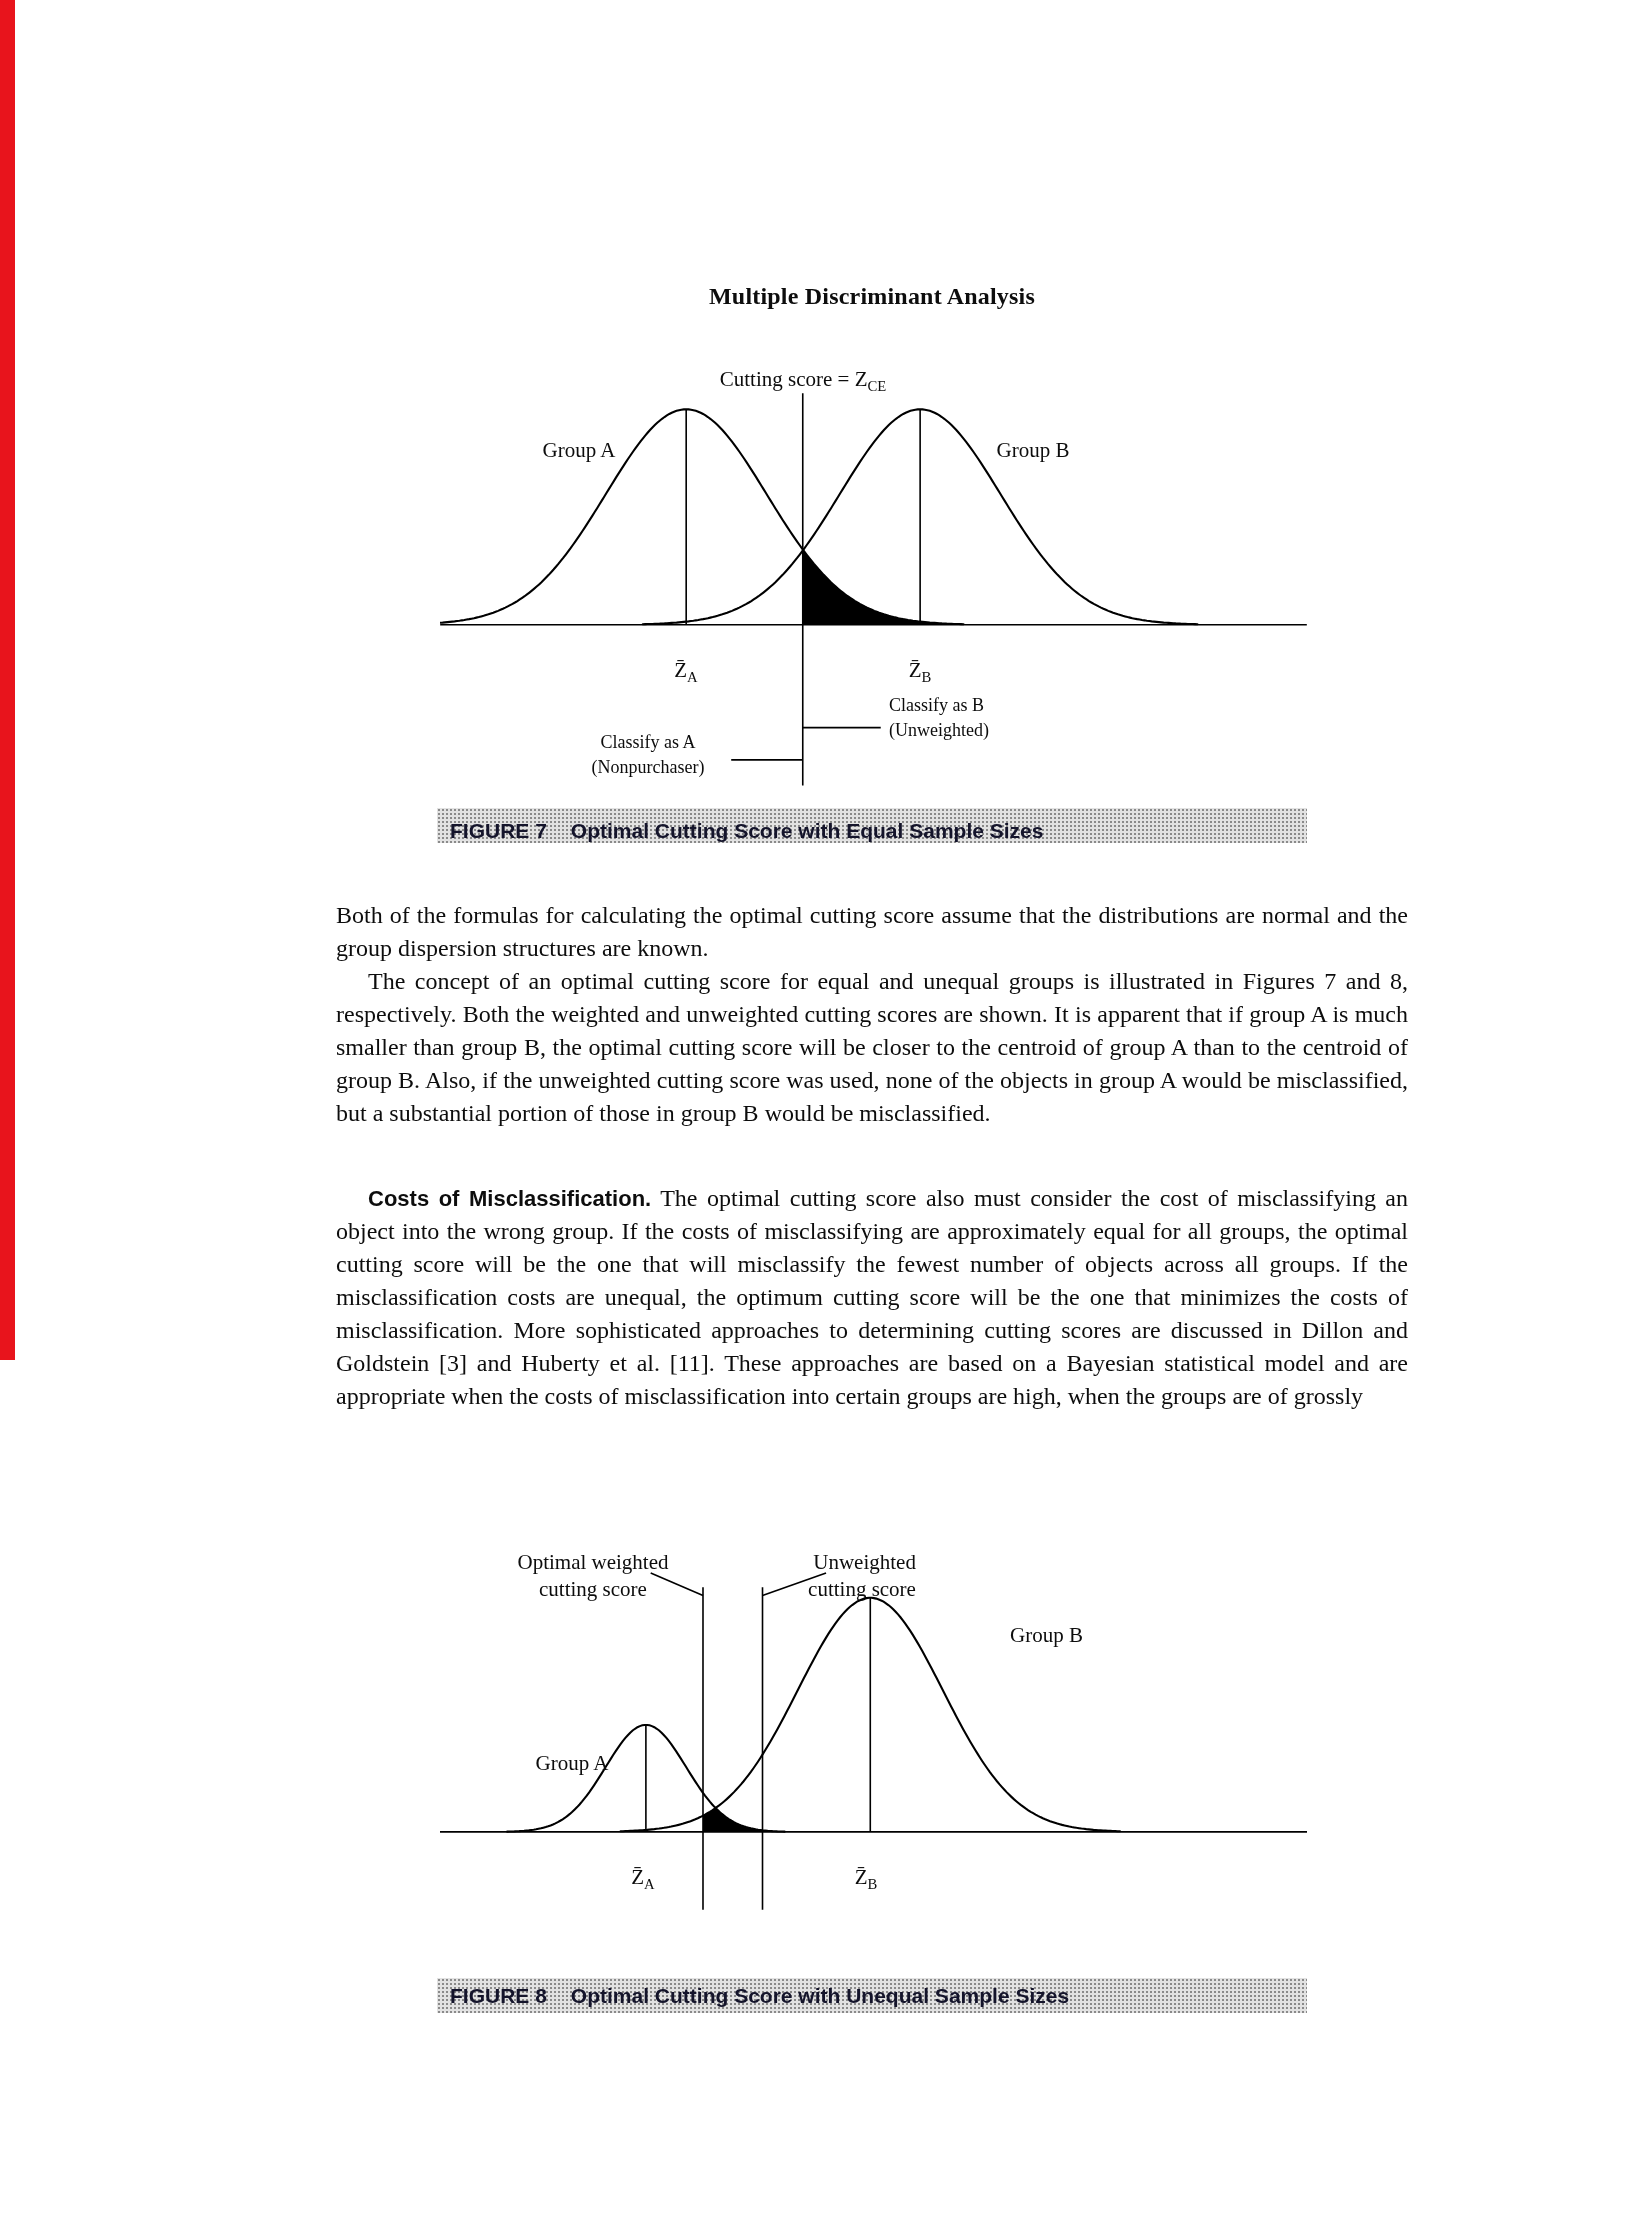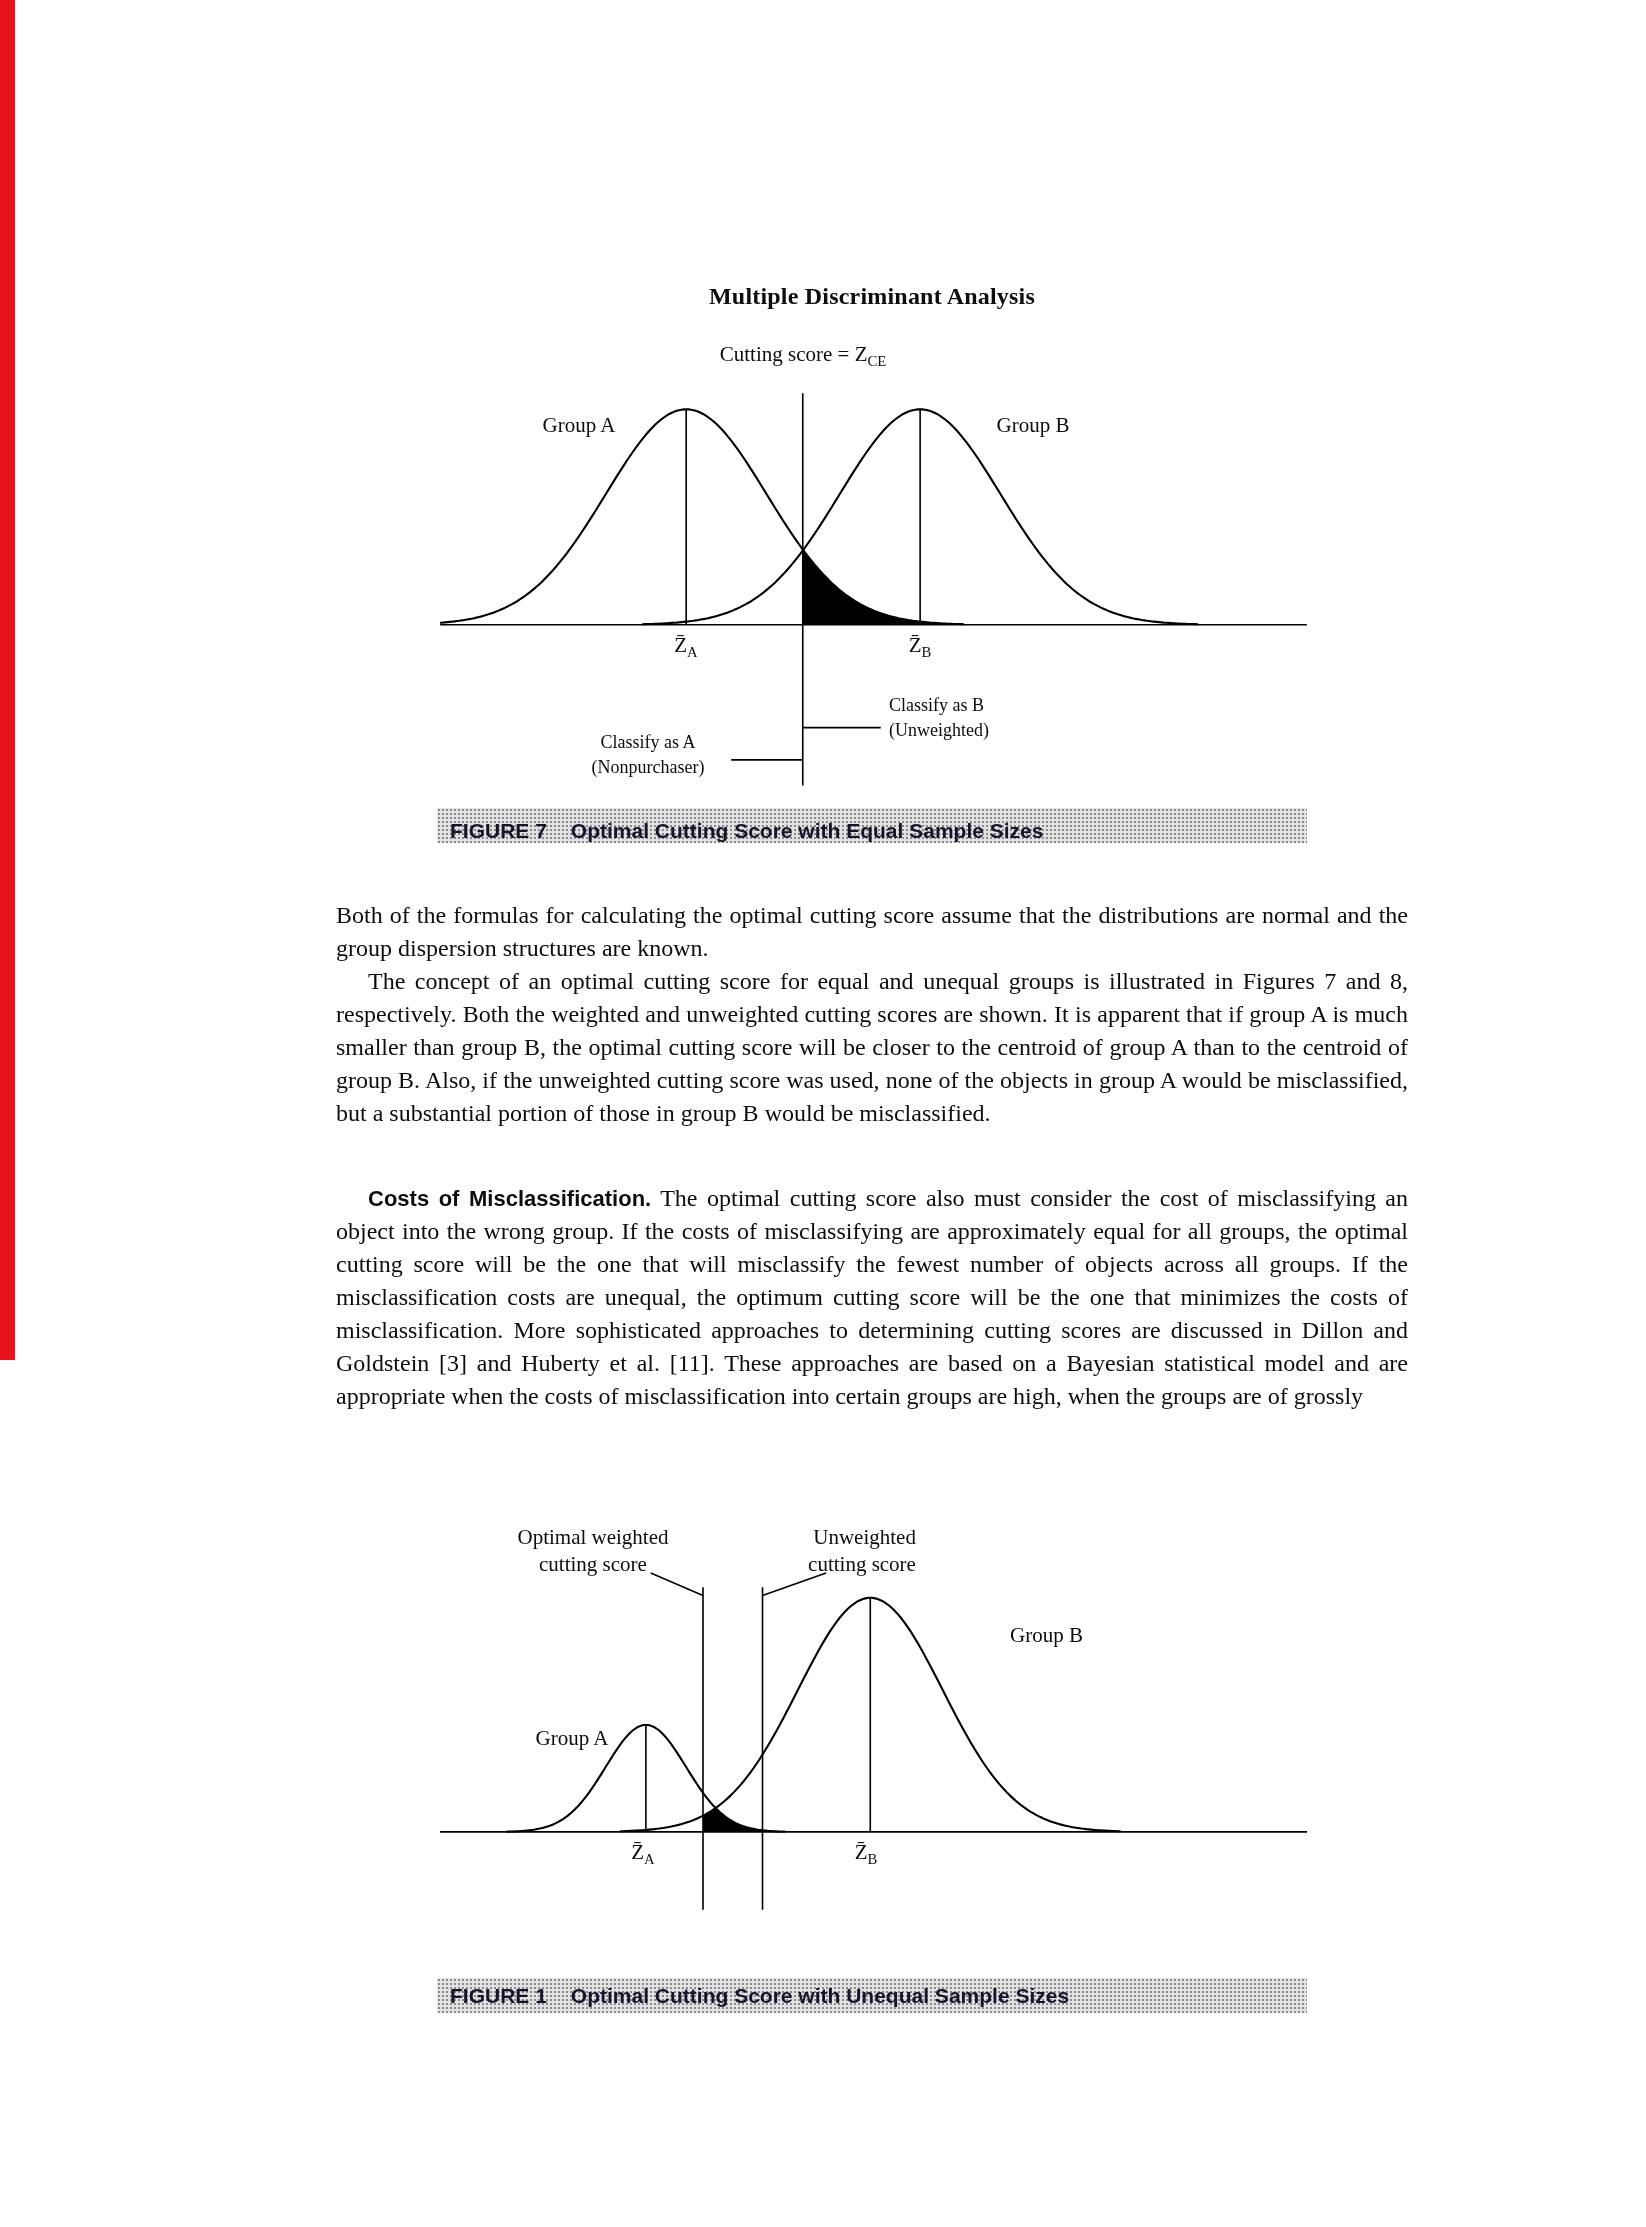--- a/index.html
+++ b/index.html
@@ -1,21 +1,21 @@
 <!DOCTYPE html>
 <html style="font-size:13px"><head>
 <meta charset="utf-8">
 <style>
   html,body{margin:0;padding:0;background:#ffffff;}
   .page{
     position:relative;width:1646px;height:2227px;background:#ffffff;
     font-family:"Liberation Serif","DejaVu Serif",serif;color:#0d0d0d;overflow:hidden;
   }
   .abs{position:absolute;}
-  .cx{transform:translateX(-50%);}
+  .cx{transform:translateX(-50%);margin-top:25px;}
 
   .red-bar{position:absolute;left:0;top:0;width:14.5px;height:1360px;background:#e8141c;}
 
   .page-title{
     position:absolute;left:336px;top:283px;width:1072px;text-align:center;
     font-weight:bold;font-size:24px;letter-spacing:0.2px;
   }
 
   .figlabel{font-size:21px;line-height:26.5px;white-space:nowrap;}
   .two-line{text-align:center;}
@@ -131,18 +131,18 @@
   <div class="abs figlabel cx" style="left:572px;top:1725px;">Group A</div>
 
   <div class="abs figlabel cx" style="left:643px;top:1839px;">
     <span>Z̄</span><sub>A</sub>
   </div>
   <div class="abs figlabel cx" style="left:866px;top:1839px;">
     <span>Z̄</span><sub>B</sub>
   </div>
 
   <div class="caption" style="top:1978px;">
-    <span class="captag">FIGURE 1</span>
+    <span class="captag">FIGURE 8</span>
     <span class="captext">Optimal Cutting Score with Unequal Sample Sizes</span>
   </div>
 
 </div>
 
 
 </body></html>

